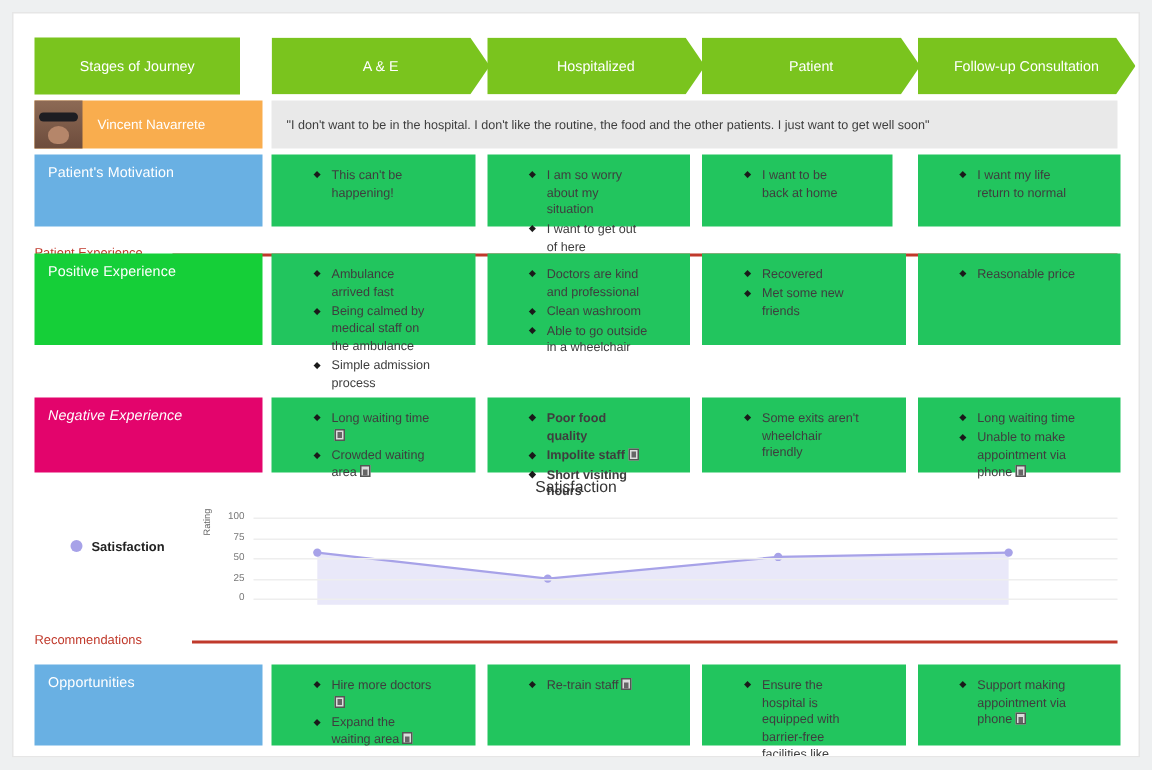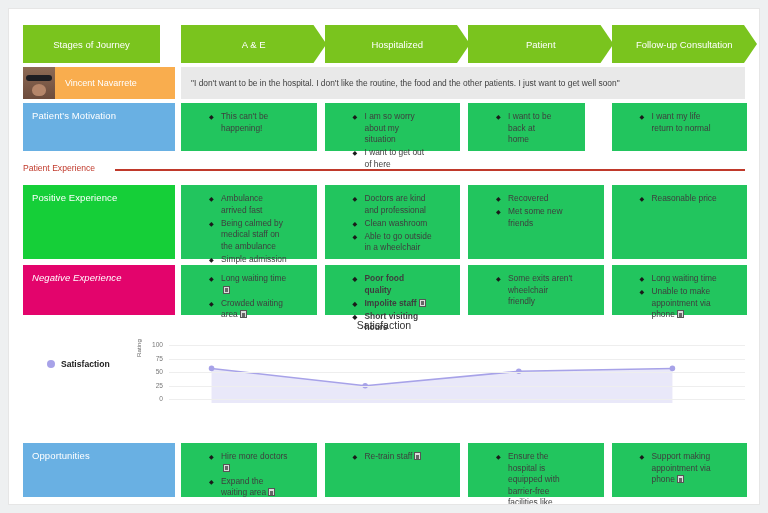--- a/index.html
+++ b/index.html
@@ -103,21 +103,21 @@
   .sect-rule {
     position: absolute; right: 0; top: 6px; height: 2px;
     background: #c0392b;
   }
 
   #sect-exp { top: 154px; }
   #sect-exp .sect-rule { left: 92px; }
   #sect-rec { top: 412px; }
   #sect-rec .sect-rule { left: 105px; }
 
-  #positive { top: 176px; height: 74px; }
+  #positive { top: 160px; height: 61px; }
   .lbl.green { background: #15cf38; }
   #negative { top: 256px; height: 50px; }
   .lbl.pink { background: #e3046c; font-style: italic; }
 
   #opportunities { top: 434px; height: 54px; }
 
   
   #chart-wrap { position: absolute; left: 14px; right: 14px; top: 310px; height: 98px; }
   #chart-title {
     position: absolute; left: 0; right: 0; top: 0;
@@ -184,21 +184,21 @@
           <ul>
             <li>This can't be happening!</li>
           </ul>
         </div>
         <div class="cell" style="left: 143.5px; width: 135.5px;">
           <ul>
             <li>I am so worry about my situation</li>
             <li>I want to get out of here</li>
           </ul>
         </div>
-        <div class="cell" style="left: 287px; width: 117px;">
+        <div class="cell" style="left: 287px; width: 127px;">
           <ul>
             <li>I want to be back at home</li>
           </ul>
         </div>
         <div class="cell" style="left: 430.5px; width: 135.5px;">
           <ul>
             <li>I want my life return to normal</li>
           </ul>
         </div>
       </div>
@@ -292,20 +292,24 @@
         <div class="tick" style="top: 13.5px;">75</div>
         <div class="grid" style="top: 31px;"></div>
         <div class="tick" style="top: 27px;">50</div>
         <div class="grid" style="top: 44.5px;"></div>
         <div class="tick" style="top: 40.5px;">25</div>
         <div class="grid" style="top: 58px;"></div>
         <div class="tick" style="top: 54px;">0</div>
       </div>
   </div>
 
+  <div class="sect" id="sect-rec">
+    <div class="sect-txt">Recommendations</div>
+    <div class="sect-rule" style="right: 0px;"></div>
+  </div>
 
   <div class="row" id="opportunities">
     <div class="lbl blue tl">Opportunities</div>
     <div class="cells" id="opportunity-cells">
         <div class="cell" style="left: 0px; width: 135.5px;">
           <ul>
             <li>Hire more doctors<span class="attach"></span></li>
             <li>Expand the waiting area<span class="attach"></span></li>
           </ul>
         </div>

